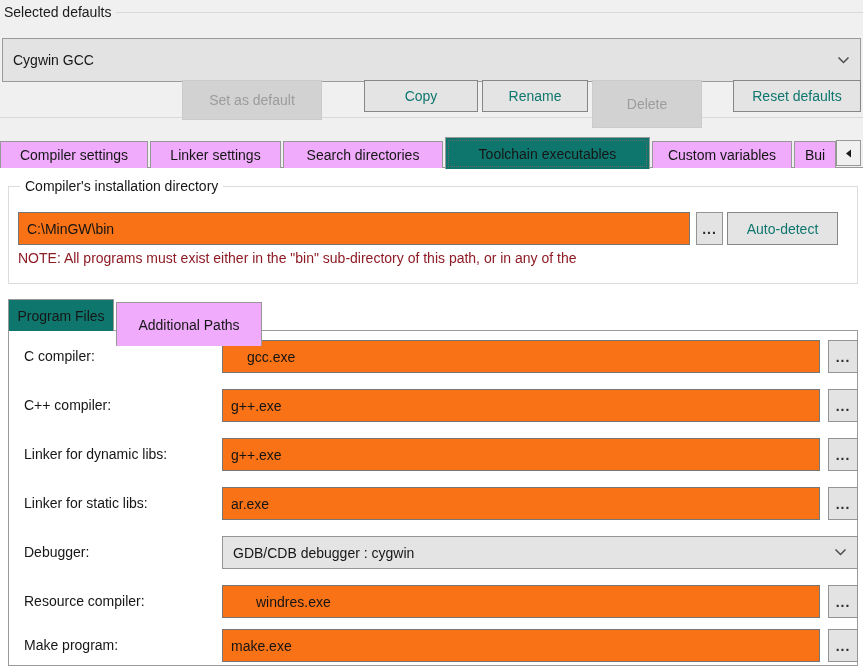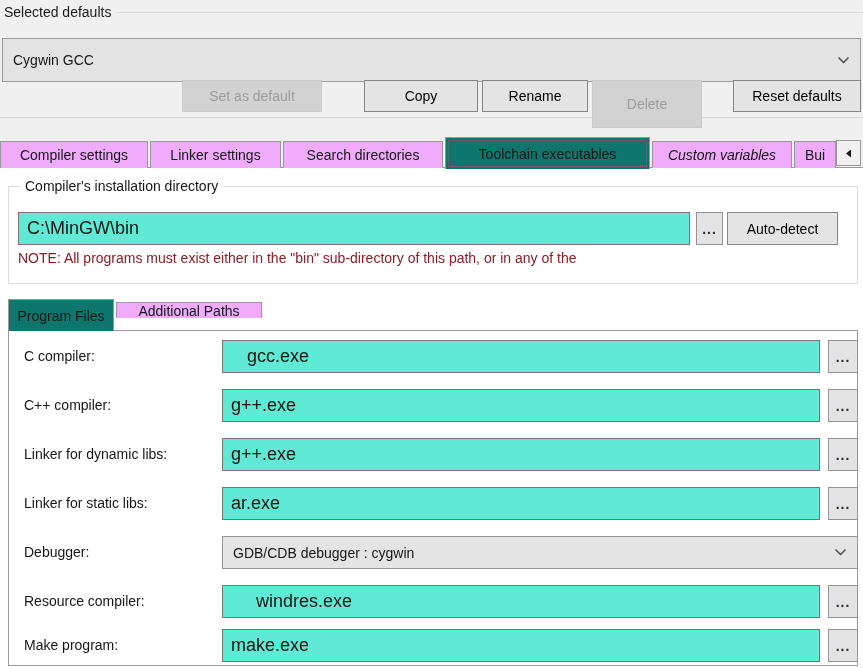--- a/index.html
+++ b/index.html
@@ -19,21 +19,21 @@
   
   .combo {
     background:#e3e3e3; border:1px solid #9b9b9b;
     display:flex; align-items:center; padding:0 10px;
   }
   .combo .combo-text { white-space:nowrap; overflow:hidden; }
   .combo .chev { margin-left:auto; display:flex; align-items:center; }
 
   
   .btn {
-    background:#e4e4e4; border:1px solid #868686; color:#000000;
+    background:#e4e4e4; border:1px solid #868686; color:#0f766e;
     display:flex; align-items:center; justify-content:center;
     font-size:14px; cursor:default; white-space:nowrap;
   }
   .btn.disabled { background:#d2d2d2; border-color:#cbcbcb; color:#9c9c9c; }
 
   
   .tab {
     background:#f0abfc; border:1px solid #989898; border-bottom:none;
     display:flex; align-items:center; justify-content:center;
     font-size:14px; white-space:nowrap; z-index:2; overflow:hidden;
@@ -46,22 +46,22 @@
     background:#f0f0f0; border:1px solid #989898;
     display:flex; align-items:center; justify-content:center; z-index:2;
   }
 
   
   .groupbox { border:1px solid #dcdcdc; background:transparent; }
   .groupbox-label { background:#ffffff; padding:0 5px; z-index:2; font-size:14px; }
 
   
   .txt {
-    border:1px solid #767676; background:#5eead4; color:#141414;
-    font-family:"Liberation Sans", sans-serif; font-size:18px;
+    border:1px solid #767676; background:#f97316; color:#141414;
+    font-family:"Liberation Sans", sans-serif; font-size:14px;
     padding:0 8px; outline:none;
   }
   .browse {
     background:#e3e3e3; border:1px solid #949494; color:#2a2a2a;
     display:flex; align-items:flex-center; justify-content:center;
     align-items:center; font-size:14px; font-weight:bold; letter-spacing:1px;
   }
   .note { color:#8e1c25; font-size:14px; white-space:nowrap; }
 
   .panel { border:1px solid #9b9b9b; background:#ffffff; }
@@ -78,57 +78,57 @@
 
 <div class="abs combo" style="left:2px; top:38px; width:859px; height:44px;">
   <span class="combo-text">Cygwin GCC</span>
   <span class="chev">
     <svg width="13" height="9" viewBox="0 0 13 9">
         <path d="M1.5 1.5 L6.5 6.5 L11.5 1.5" fill="none" stroke="#4c4c4c" stroke-width="1.5"></path>
       </svg>
   </span>
 </div>
 
-<div class="abs btn disabled" style="left:182px; top:80px; width:140px; height:32px;">Set as default</div>
+<div class="abs btn disabled" style="left:182px; top:80px; width:140px; height:40px;">Set as default</div>
 <div class="abs btn" style="left:364px; top:80px; width:114px; height:32px;">Copy</div>
 <div class="abs btn" style="left:482px; top:80px; width:106px; height:32px;">Rename</div>
 <div class="abs btn disabled" style="left:592px; top:80px; width:110px; height:48px;">Delete</div>
 <div class="abs btn" style="left:733px; top:80px; width:128px; height:32px;">Reset defaults</div>
 
 <div class="abs tabline" style="left:0; top:167px; width:863px;"></div>
 
 <div class="abs tab" style="left:0px; top:141px; width:148px; height:27px;">Compiler settings</div>
 <div class="abs tab" style="left:150px; top:141px; width:131px; height:27px;">Linker settings</div>
 <div class="abs tab" style="left:283px; top:141px; width:160px; height:27px;text-align:center;">Search directories</div>
 <div class="abs tab active" style="left:445px; top:137px; width:205px; height:32px;">
   <span>Toolchain executables</span>
   <span class="focus-dots"></span>
 </div>
-<div class="abs tab" style="left:652px; top:141px; width:140px; height:27px;font-style:italic;">Custom variables</div>
+<div class="abs tab" style="left:652px; top:141px; width:140px; height:27px;">Custom variables</div>
 <div class="abs tab" style="left:794px; top:141px; width:42px; height:27px;">Bui</div>
 <div class="abs scrollbtn" style="left:836px; top:140px; width:25px; height:26px;">
   <span>
     <svg width="7" height="9" viewBox="0 0 7 9">
         <path d="M6 0.5 L1 4.5 L6 8.5 Z" fill="#1a1a1a"></path>
       </svg>
   </span>
 </div>
 
 <div class="abs groupbox" style="left:8px; top:186px; width:850px; height:98px;"></div>
 <span class="abs groupbox-label" style="left:20px; top:178px;">Compiler's installation directory</span>
 
 <input class="abs txt" style="left: 18px; top: 212px; width: 672px; height: 33px;" type="text" value="C:\MinGW\bin">
 <div class="abs browse" style="left:696px; top:212px; width:27px; height:33px;">...</div>
 <div class="abs btn" style="left:727px; top:212px; width:111px; height:33px;">Auto-detect</div>
 <div class="abs note" style="left:18px; top:250px;">NOTE: All programs must exist either in the "bin" sub-directory of this path, or in any of the</div>
 
 <div class="abs panel" style="left:8px; top:330px; width:850px; height:336px;"></div>
 
 <div class="abs tab active" style="left:8px; top:299px; width:106px; height:32px; border-bottom:none;">Program Files</div>
-<div class="abs tab" style="left:116px; top:302px; width:146px; height:16px;">Additional Paths</div>
+<div class="abs tab" style="left:116px; top:302px; width:146px; height:44px;">Additional Paths</div>
 
 <span class="abs row-label" style="left:24px; top:340px;">C compiler:</span>
 <input class="abs txt" style="left: 222px; top: 340px; width: 598px; height: 33px; padding-left: 24px;" type="text" value="gcc.exe">
 <div class="abs browse" style="left:828px; top:340px; width:30px; height:33px;">...</div>
 
 <span class="abs row-label" style="left:24px; top:389px;">C++ compiler:</span>
 <input class="abs txt" style="left: 222px; top: 389px; width: 598px; height: 33px;" type="text" value="g++.exe">
 <div class="abs browse" style="left:828px; top:389px; width:30px; height:33px;">...</div>
 
 <span class="abs row-label" style="left:24px; top:438px;">Linker for dynamic libs:</span>

